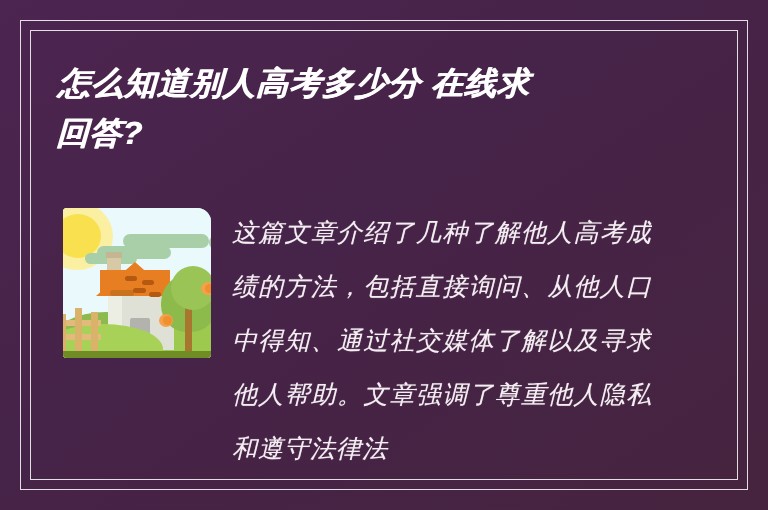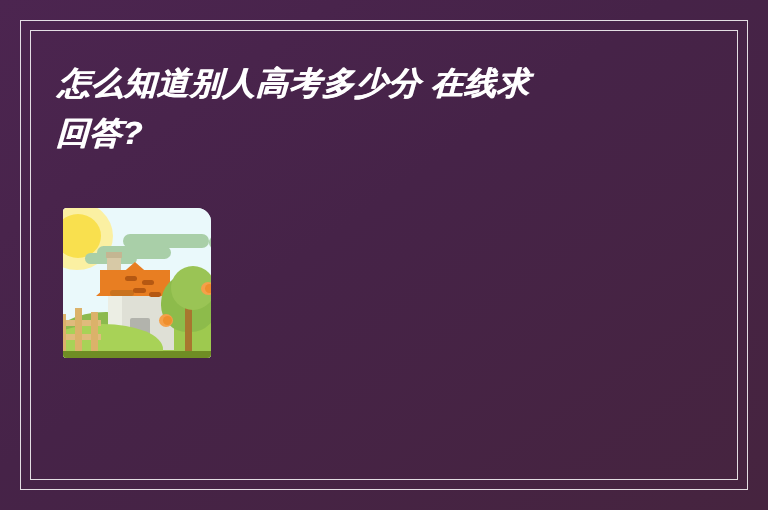--- a/index.html
+++ b/index.html
@@ -206,14 +206,15 @@
 
     <div class="frail r1"></div>
     <div class="frail r2"></div>
     <div class="fpost p1"></div>
     <div class="fpost p2"></div>
     <div class="fpost p3"></div>
 
     <div class="ground"></div>
   </div>
 
+  <div class="body-text">这篇文章介绍了几种了解他人高考成绩的方法，包括直接询问、从他人口中得知、通过社交媒体了解以及寻求他人帮助。文章强调了尊重他人隐私和遵守法律法</div>
 
 </div>
 
 </body></html>

